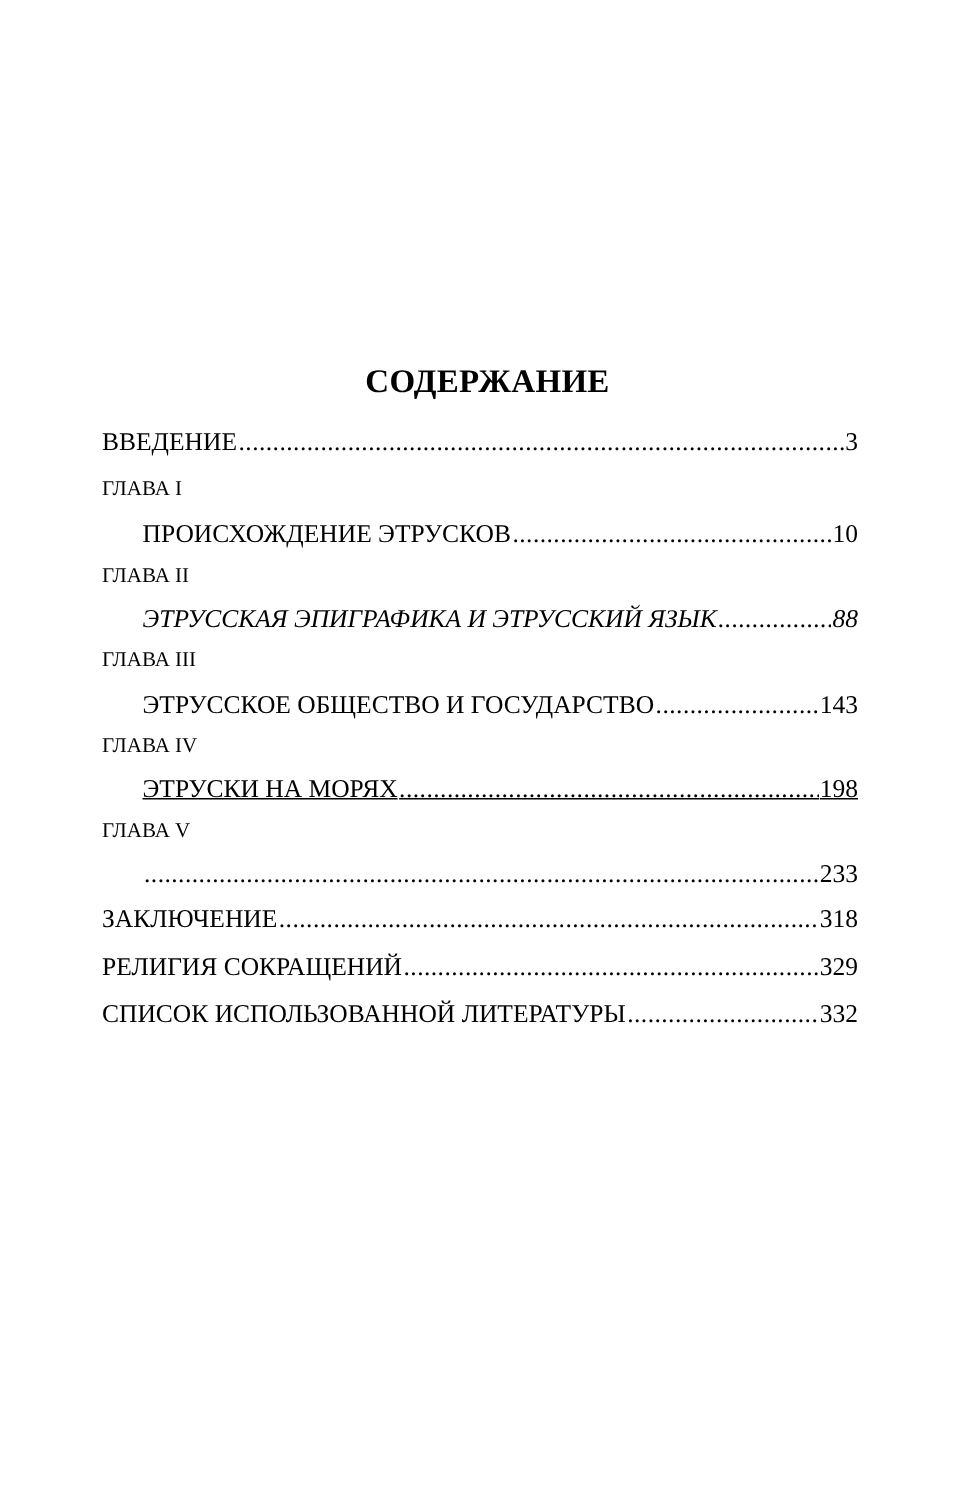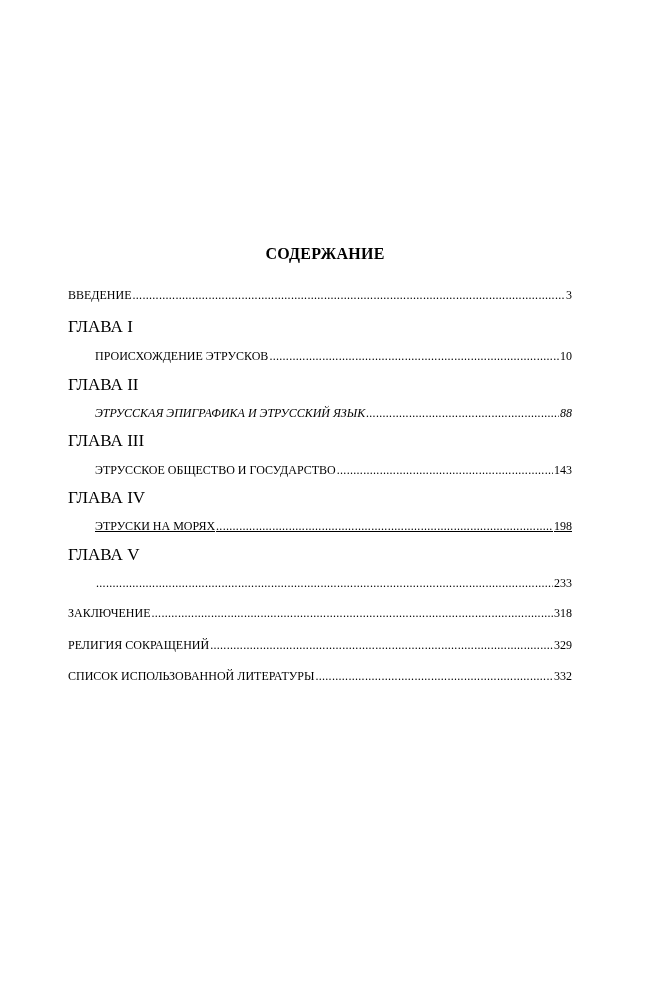--- a/index.html
+++ b/index.html
@@ -20,30 +20,30 @@
       left: 0; top: 0;
       width: 650px; height: 1000px;
     }
     .toc-title {
       position: absolute;
       left: 0;
       width: 650px;
       top: 241px;
       text-align: center;
       font-weight: bold;
-      font-size: 16px;
+      font-size: 22px;
       line-height: 26px;
       letter-spacing: 0.2px;
     }
     .toc-line {
       position: absolute;
       left: 68px;
       width: 504px;
       height: 22px;
-      font-size: 12px;
+      font-size: 17px;
       line-height: 22px;
       display: flex;
       align-items: center;
       white-space: nowrap;
     }
     .toc-line.indent {
       left: 95px;
       width: 477px;
     }
     .toc-label {
@@ -55,21 +55,21 @@
       white-space: nowrap;
       letter-spacing: 0.3px;
       margin: 0 1px;
     }
     .toc-page {
       flex: 0 0 auto;
     }
     .chapter-heading {
       position: absolute;
       left: 68px;
-      font-size: 17px;
+      font-size: 14px;
       line-height: 22px;
       white-space: nowrap;
     }
   </style>
 </head>
 <body>
 
 <div class="page">
 
   <div class="toc-title">СОДЕРЖАНИЕ</div>

